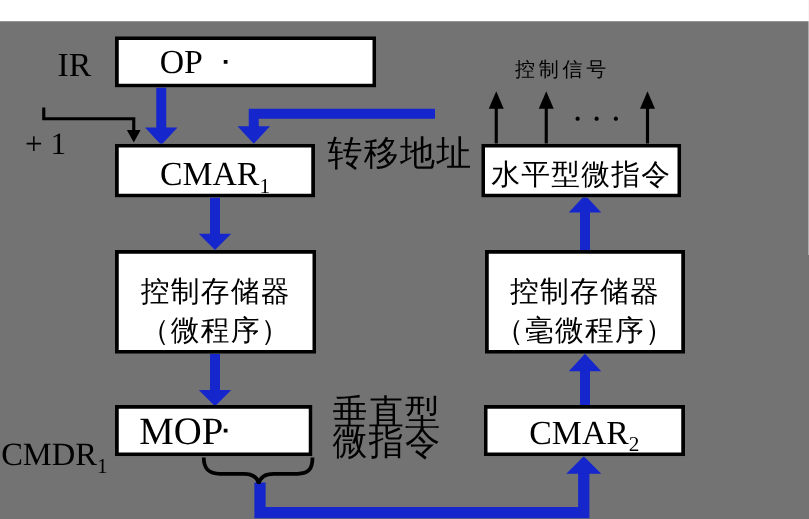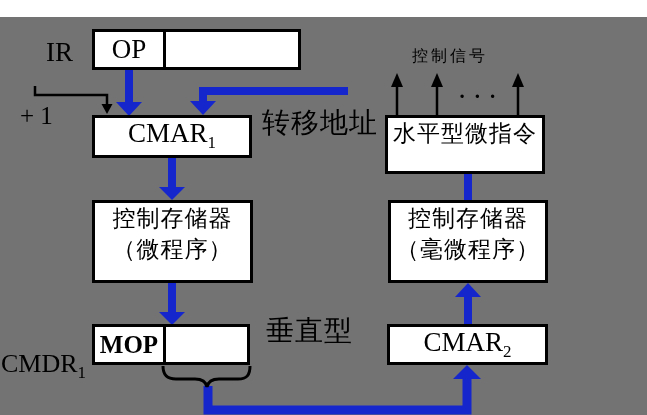--- a/index.html
+++ b/index.html
@@ -3,23 +3,23 @@
 <meta charset="utf-8">
 <style>
   html,body{margin:0;padding:0;background:#ffffff;}
   #canvas{
     position:relative;width:647px;height:415px;background:#737373;overflow:hidden;
     font-family:"Liberation Serif","DejaVu Serif",serif;color:#000;margin-top:17px;
   }
   #wires{position:absolute;left:0;top:0;width:647px;height:415px;pointer-events:none;}
   .box{
     position:absolute;box-sizing:border-box;border:3px solid #000;background:#fff;
-    display:flex;align-items:flex-start;justify-content:center;
+    display:flex;align-items:flex-end;justify-content:center;
   }
-  .reg{padding:0;align-items:stretch;}
+  .reg{padding:16px;align-items:stretch;}
   .cell{display:flex;align-items:center;justify-content:center;}
   .cell-left{border-right:3px solid #000;}
   .lbl{position:absolute;white-space:nowrap;}
   .latin{font-size:27px;}
   .cjk{font-size:23px;letter-spacing:1px;}
   sub.sx{font-size:17px;line-height:0;vertical-align:-6px;}
   .two-line{text-align:center;line-height:31px;}
   .small-two{line-height:24px;font-size:28px;letter-spacing:1px;}
   .ellipsis{font-size:26px;letter-spacing:7px;font-family:"DejaVu Serif",serif;}
 </style>
@@ -98,33 +98,34 @@
       <div>控制存储器</div>
       <div>（微程序）</div>
     </div>
   </div>
 
   <div class="lbl latin" style="left:0px;top:332px;width:86px;text-align:right;font-size:26px;">
     <span>CMDR</span><sub class="sx">1</sub>
   </div>
 
   <div class="box reg" style="left:92px;top:307px;width:158px;height:41px;">
-    <div class="cell cell-left latin" style="width:68px;font-size:25px;font-weight:bold;">MOP</div>
+    <div class="cell cell-left latin" style="width:68px;font-size:31px;">MOP</div>
     <div class="cell" style="flex:1;"></div>
   </div>
 
   <div class="lbl small-two" style="left:266px;top:302px;">
     <div>垂直型</div>
+    <div>微指令</div>
   </div>
 
   <div class="lbl cjk" style="left:412px;top:29px;font-size:16px;letter-spacing:3px;">控制信号</div>
 
   <div class="lbl ellipsis" style="left:458px;top:64px;">···</div>
 
-  <div class="box cjk" style="left:385px;top:98px;width:160px;height:59px;">
+  <div class="box cjk" style="left:385px;top:98px;width:160px;height:43px;">
     <span>水平型微指令</span>
   </div>
 
   <div class="box cjk" style="left:388px;top:183px;width:160px;height:83px;">
     <div class="two-line">
       <div>控制存储器</div>
       <div>（毫微程序）</div>
     </div>
   </div>
 

